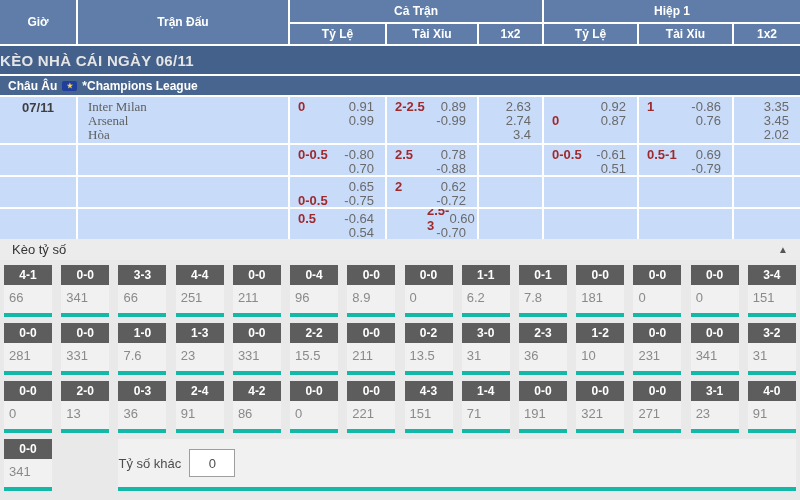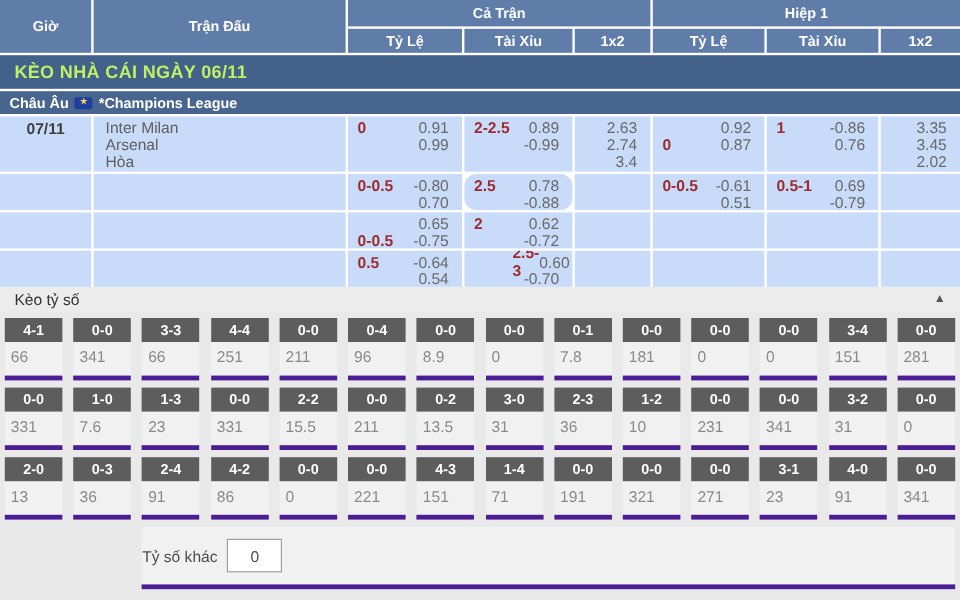--- a/index.html
+++ b/index.html
@@ -23,39 +23,39 @@
     display:flex;align-items:center;justify-content:center;
   }
   .hc-gio{grid-row:1/3;grid-column:1;}
   .hc-match{grid-row:1/3;grid-column:2;}
   .hc-ft{grid-row:1;grid-column:3/6;}
   .hc-h1{grid-row:1;grid-column:6/9;}
   .hc-s3{grid-row:2;grid-column:3}.hc-s4{grid-row:2;grid-column:4}
   .hc-s5{grid-row:2;grid-column:5}.hc-s6{grid-row:2;grid-column:6}
   .hc-s7{grid-row:2;grid-column:7}.hc-s8{grid-row:2;grid-column:8}
   .day-bar{
-    grid-row:3;grid-column:1/9;background:#43618b;color:#bef264;
+    grid-row:3;grid-column:1/9;background:#43618b;color:#e5e5e5;
     font-size:15px;font-weight:bold;display:flex;align-items:center;
-    padding-left:12px;letter-spacing:.3px;
+    letter-spacing:.3px;
   }
   .league-bar{
     grid-row:4;grid-column:1/9;background:#47658e;color:#fff;
     font-size:12px;font-weight:bold;display:flex;align-items:center;
     padding-left:8px;gap:5px;
   }
   .eu-flag{
     display:inline-flex;width:15px;height:10px;background:#1e3f9e;
     border-radius:2px;color:#ffd34d;font-size:7px;line-height:10px;
     align-items:center;justify-content:center;
   }
   .cell{background:#c8dbf8;overflow:hidden;}
   .cell.time{display:flex;flex-direction:column;align-items:center;padding-top:3px;font-size:13px;}
   .cell.time .dt{color:#3f3f3f;font-weight:bold;line-height:15px;}
   .cell.time .tm{color:#f4545e;font-weight:bold;line-height:15px;}
-  .cell.teams{padding:3px 0 0 10px;font-size:13px;color:#5f5f5f;}
+  .cell.teams{padding:3px 0 0 10px;font-size:13px;color:#5f5f5f;font-family:Liberation Serif, serif;}
   .cell.teams div{line-height:14px;}
   .cell.odds{padding-top:2px;}
   .oline{
     display:flex;justify-content:space-between;align-items:center;
     height:14px;padding:0 11px 0 8px;font-size:13px;
   }
   .oline .lbl{color:#9e2a2e;font-weight:bold;}
   .oline .val{color:#6a6a6a;margin-left:auto;}
   
   .score-bar{
@@ -65,21 +65,21 @@
   .score-bar .ttl{font-size:13px;color:#333;}
   .score-bar .arrow{font-size:10px;color:#555;cursor:pointer;}
   #score-grid{
     display:grid;
     grid-template-columns:repeat(14,48px);
     justify-content:space-between;
     row-gap:6px;
     padding:5px 4px 0 4px;
   }
   .sc{
-    background:#f1f1f1;height:48px;border-bottom:4px solid #4c1d95;
+    background:#f1f1f1;height:48px;border-bottom:4px solid #14b8a6;
     cursor:pointer;
   }
   .sc .chip{
     display:block;height:20px;line-height:20px;background:#5d5d5d;
     color:#fff;font-weight:bold;font-size:12px;text-align:center;
   }
   .sc .v{
     display:block;padding:5px 0 0 5px;font-size:13px;color:#8a8a8a;
   }
   .sc.other{
@@ -187,21 +187,21 @@
     <div class="cell teams" style="grid-area: 6 / 2;"></div>
     <div class="cell odds" style="grid-area: 6 / 3;">
       <div class="oline">
         <span class="lbl">0-0.5</span>
         <span class="val">-0.80</span>
       </div>
       <div class="oline">
         <span class="val">0.70</span>
       </div>
     </div>
-    <div class="cell odds" style="grid-area: 6 / 4; border-radius: 10px;">
+    <div class="cell odds" style="grid-area: 6 / 4;">
       <div class="oline">
         <span class="lbl">2.5</span>
         <span class="val">0.78</span>
       </div>
       <div class="oline">
         <span class="val">-0.88</span>
       </div>
     </div>
     <div class="cell odds" style="grid-area: 6 / 5;"></div>
     <div class="cell odds" style="grid-area: 6 / 6;">
@@ -305,20 +305,24 @@
     </div>
     <div class="sc">
       <span class="chip">0-0</span>
       <span class="v">8.9</span>
     </div>
     <div class="sc">
       <span class="chip">0-0</span>
       <span class="v">0</span>
     </div>
     <div class="sc">
+      <span class="chip">1-1</span>
+      <span class="v">6.2</span>
+    </div>
+    <div class="sc">
       <span class="chip">0-1</span>
       <span class="v">7.8</span>
     </div>
     <div class="sc">
       <span class="chip">0-0</span>
       <span class="v">181</span>
     </div>
     <div class="sc">
       <span class="chip">0-0</span>
       <span class="v">0</span>

